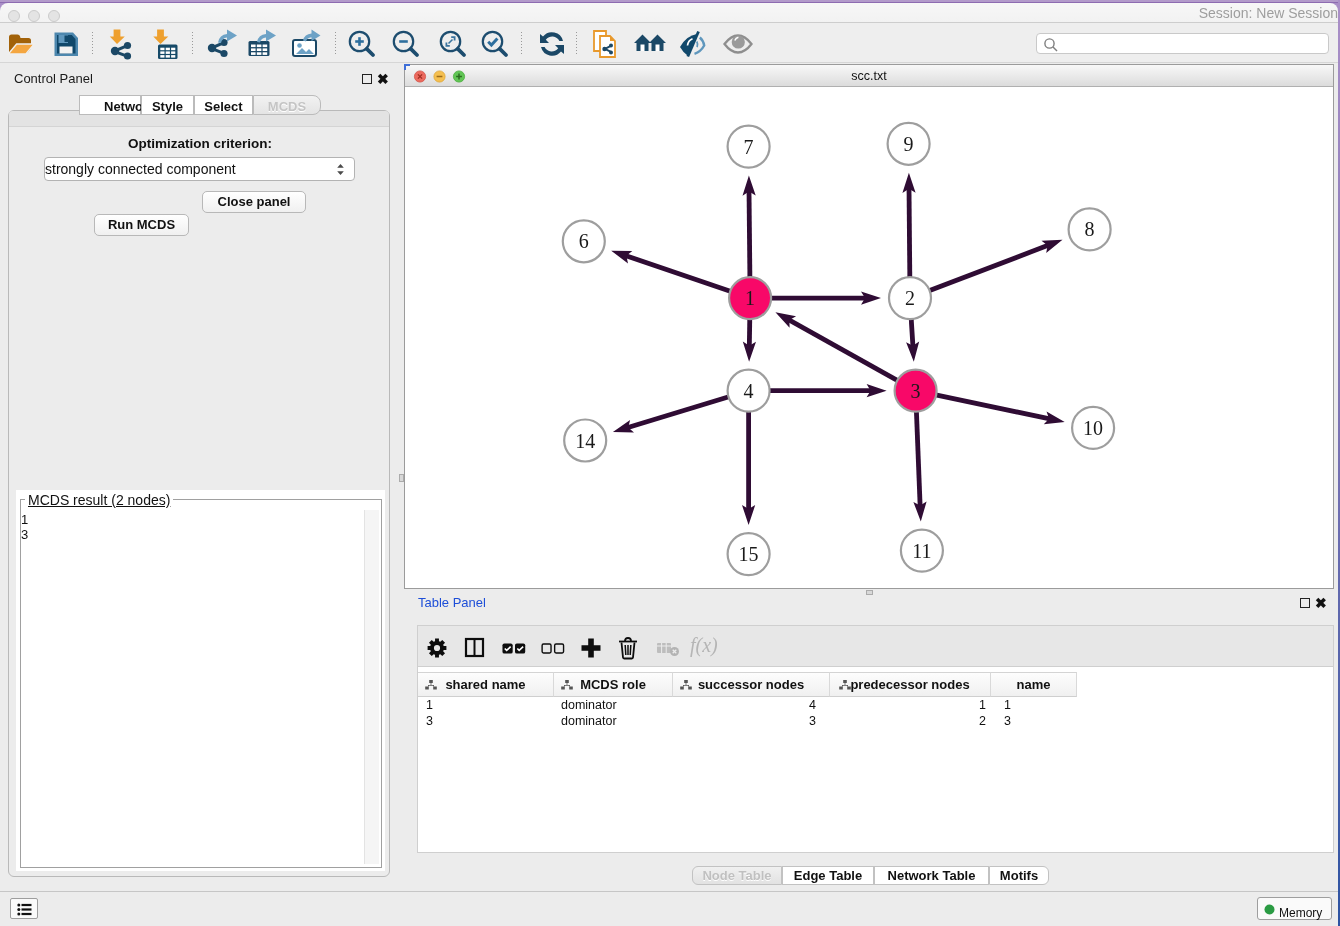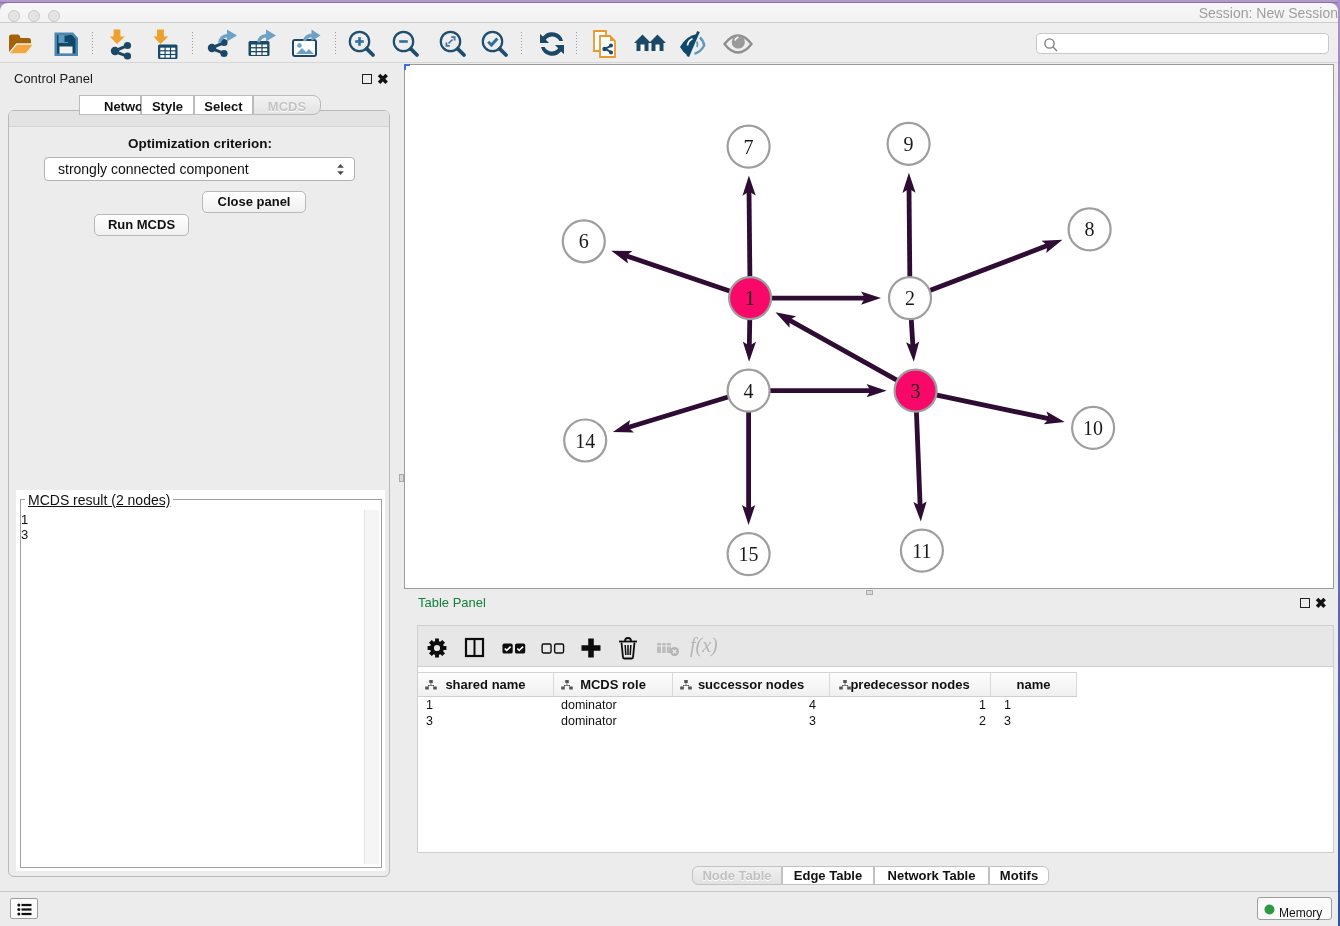--- a/index.html
+++ b/index.html
@@ -19,37 +19,37 @@
 .tsep { position:absolute; top:9px; width:1px; height:24px; background-image:repeating-linear-gradient(#9a9a9a 0 1px, transparent 1px 3px); }
 #searchbox { position:absolute; left:1036px; top:10px; width:293px; height:21px; background:#fff; border:1px solid #c9c9c9; border-radius:4px; }
 
 #cp-title { left:14px; top:71px; font-size:13px; color:#1a1a1a; }
 .hdr-float { position:absolute; width:10px; height:10px; border:1.6px solid #222; }
 .hdr-x { position:absolute; font-size:14px; font-weight:bold; color:#111; line-height:12px; }
 .cptab { position:absolute; top:95px; height:20px; z-index:3; line-height:21px; background:#fff; border:1px solid #bbb; font-size:13px; font-weight:bold; color:#111; text-align:center; }
 #cp-body { left:8px; top:110px; width:382px; height:767px; border:1px solid #b9b9b9; border-radius:6px; background:#ececec; }
 #cp-band { left:9px; top:111px; width:380px; height:16px; background:#e3e3e3; border-bottom:1px solid #d4d4d4; border-radius:4px 4px 0 0; }
 #optlabel { left:0px; top:136px; width:400px; text-align:center; font-size:13.5px; font-weight:bold; color:#111; }
-#combo { left:44px; top:157px; width:311px; height:24px; background:#fff; border:1px solid #b3b3b3; border-radius:4px; font-size:14px; color:#111; line-height:22px; padding-left:13px; }
+#combo { left:44px; top:157px; width:311px; height:24px; background:#fff; border:1px solid #b3b3b3; border-radius:4px; font-size:14px; color:#111; line-height:22px; }
 .btn { position:absolute; top:191px; height:22px; background:linear-gradient(#ffffff,#f0f0f0); border:1px solid #b8b8b8; border-radius:5px; font-size:13px; font-weight:bold; color:#111; text-align:center; line-height:20px; }
 #resultwhite { left:16px; top:490px; width:369px; height:381px; background:#fff; }
 #resultborder { left:20px; top:499px; width:362px; height:369px; border:1px solid #a0a0a0; }
 #resultlegend { left:25px; top:492px; font-size:14px; color:#111; background:#fff; padding:0 3px;text-decoration:underline; }
 #resulttext { left:21px; top:512px; font-size:13px; color:#111; line-height:15px; }
 #resultsb { left:364px; top:510px; width:15px; height:354px; background:#f5f5f5; border-left:1px solid #e3e3e3; }
 #vsplit-handle { left:399px; top:474px; width:5px; height:8px; background:#d8d8d8; border:1px solid #ababab; }
 
 #netwin { left:404px; top:64px; width:930px; height:525px; border:1px solid #9b9b9b; background:#fff; }
 #nettitle { position:absolute; left:0; top:0; width:100%; height:22px; background:linear-gradient(#f8f8f8,#dcdcdc); border-bottom:1px solid #b0b0b0; }
 #netname { width:100%; text-align:center; font-size:12.5px; color:#111; line-height:22px; }
 #focus1 { left:404px; top:64px; width:6px; height:2px; background:#3f6fd8; }
 #focus2 { left:404px; top:64px; width:2px; height:6px; background:#3f6fd8; }
 #hsplit-handle { left:866px; top:590px; width:7px; height:5px; background:#d8d8d8; border:1px solid #ababab; }
 
-#tp-title { left:418px; top:595px; font-size:13px; color:#15803d; }
+#tp-title { left:418px; top:595px; font-size:13px; color:#1d4ed8; }
 #tp-tbar { left:417px; top:625px; width:917px; height:41px; background:#e7e7e7; border:1px solid #cfcfcf; border-bottom:none; }
 #tp-table { left:417px; top:666px; width:917px; height:187px; background:#fff; border:1px solid #cfcfcf; }
 .thc { position:absolute; top:5px; height:25px; border-top:1px solid #d4d4d4; background:linear-gradient(#fdfdfd,#f0f0f0); border-right:1px solid #d9d9d9; border-bottom:1px solid #cfcfcf; font-size:13px; color:#111; text-align:center; line-height:24px;font-weight:bold; }
 .trow { position:absolute; font-size:12.5px; color:#111; }
 .btab { position:absolute; top:866px; height:19px; font-size:13px; font-weight:bold; text-align:center; line-height:18px; background:#fff; border:1px solid #c2c2c2; color:#111; }
 
 #statusbar { left:0; top:891px; width:1338px; height:35px; background:#ececec; border-top:1px solid #c6c6c6; }
 #listbtn { left:10px; top:898px; width:28px; height:21px; background:#fafafa; border:1px solid #9e9e9e; border-radius:2px; }
 #membtn { left:1257px; top:897px; width:75px; height:23px; background:#fafafa; border:1px solid #9e9e9e; border-radius:3px; font-size:12px; color:#111; }
 </style>
@@ -228,20 +228,31 @@
 <div class="btn" style="left:94px; width:95px;margin-top:23px;">Run MCDS</div>
 <div class="btn" style="left:202px; width:104px;">Close panel</div>
 <div class="abs" id="resultwhite"></div>
 <div class="abs" id="resultborder"></div>
 <div class="abs" id="resultsb"></div>
 <div class="abs" id="resultlegend">MCDS result (2 nodes)</div>
 <div class="abs" id="resulttext">1<br>3</div>
 <div class="abs" id="vsplit-handle"></div>
 
 <div class="abs" id="netwin">
+  <div id="nettitle">
+    <svg style="position:absolute; left:8px; top:5px;" width="62" height="13" viewBox="0 0 62 13">
+      <circle cx="7" cy="6.5" r="5.6" fill="#ec6a5e" stroke="#d2544a" stroke-width="0.8"></circle>
+      <path d="M4.9 4.4 l4.2 4.2 M9.1 4.4 l-4.2 4.2" stroke="#9e2b20" stroke-width="1.3"></path>
+      <circle cx="26.5" cy="6.5" r="5.6" fill="#f5bf4f" stroke="#dda636" stroke-width="0.8"></circle>
+      <line x1="23.6" y1="6.5" x2="29.4" y2="6.5" stroke="#9a6b1a" stroke-width="1.5"></line>
+      <circle cx="46" cy="6.5" r="5.6" fill="#61c555" stroke="#4aad3d" stroke-width="0.8"></circle>
+      <path d="M43.1 6.5 h5.8 M46 3.6 v5.8" stroke="#2a6b1f" stroke-width="1.5"></path>
+    </svg>
+    <div id="netname">scc.txt</div>
+  </div>
   <svg id="graph" style="position:absolute; left:0px; top:23px;" width="928" height="500" viewBox="0 0 928 500">
   <g stroke="#2f0c34" stroke-width="4.8" fill="#2f0c34">
     <line x1="345.1" y1="210.1" x2="344.0" y2="101.6"></line>
     <line x1="345.1" y1="210.1" x2="219.5" y2="167.2"></line>
     <line x1="345.1" y1="210.1" x2="462.0" y2="210.1"></line>
     <line x1="345.1" y1="210.1" x2="344.3" y2="259.7"></line>
     <line x1="505.0" y1="210.1" x2="504.0" y2="98.8"></line>
     <line x1="505.0" y1="210.1" x2="644.4" y2="156.8"></line>
     <line x1="505.0" y1="210.1" x2="508.0" y2="259.8"></line>
     <line x1="510.6" y1="302.7" x2="382.6" y2="231.1"></line>

